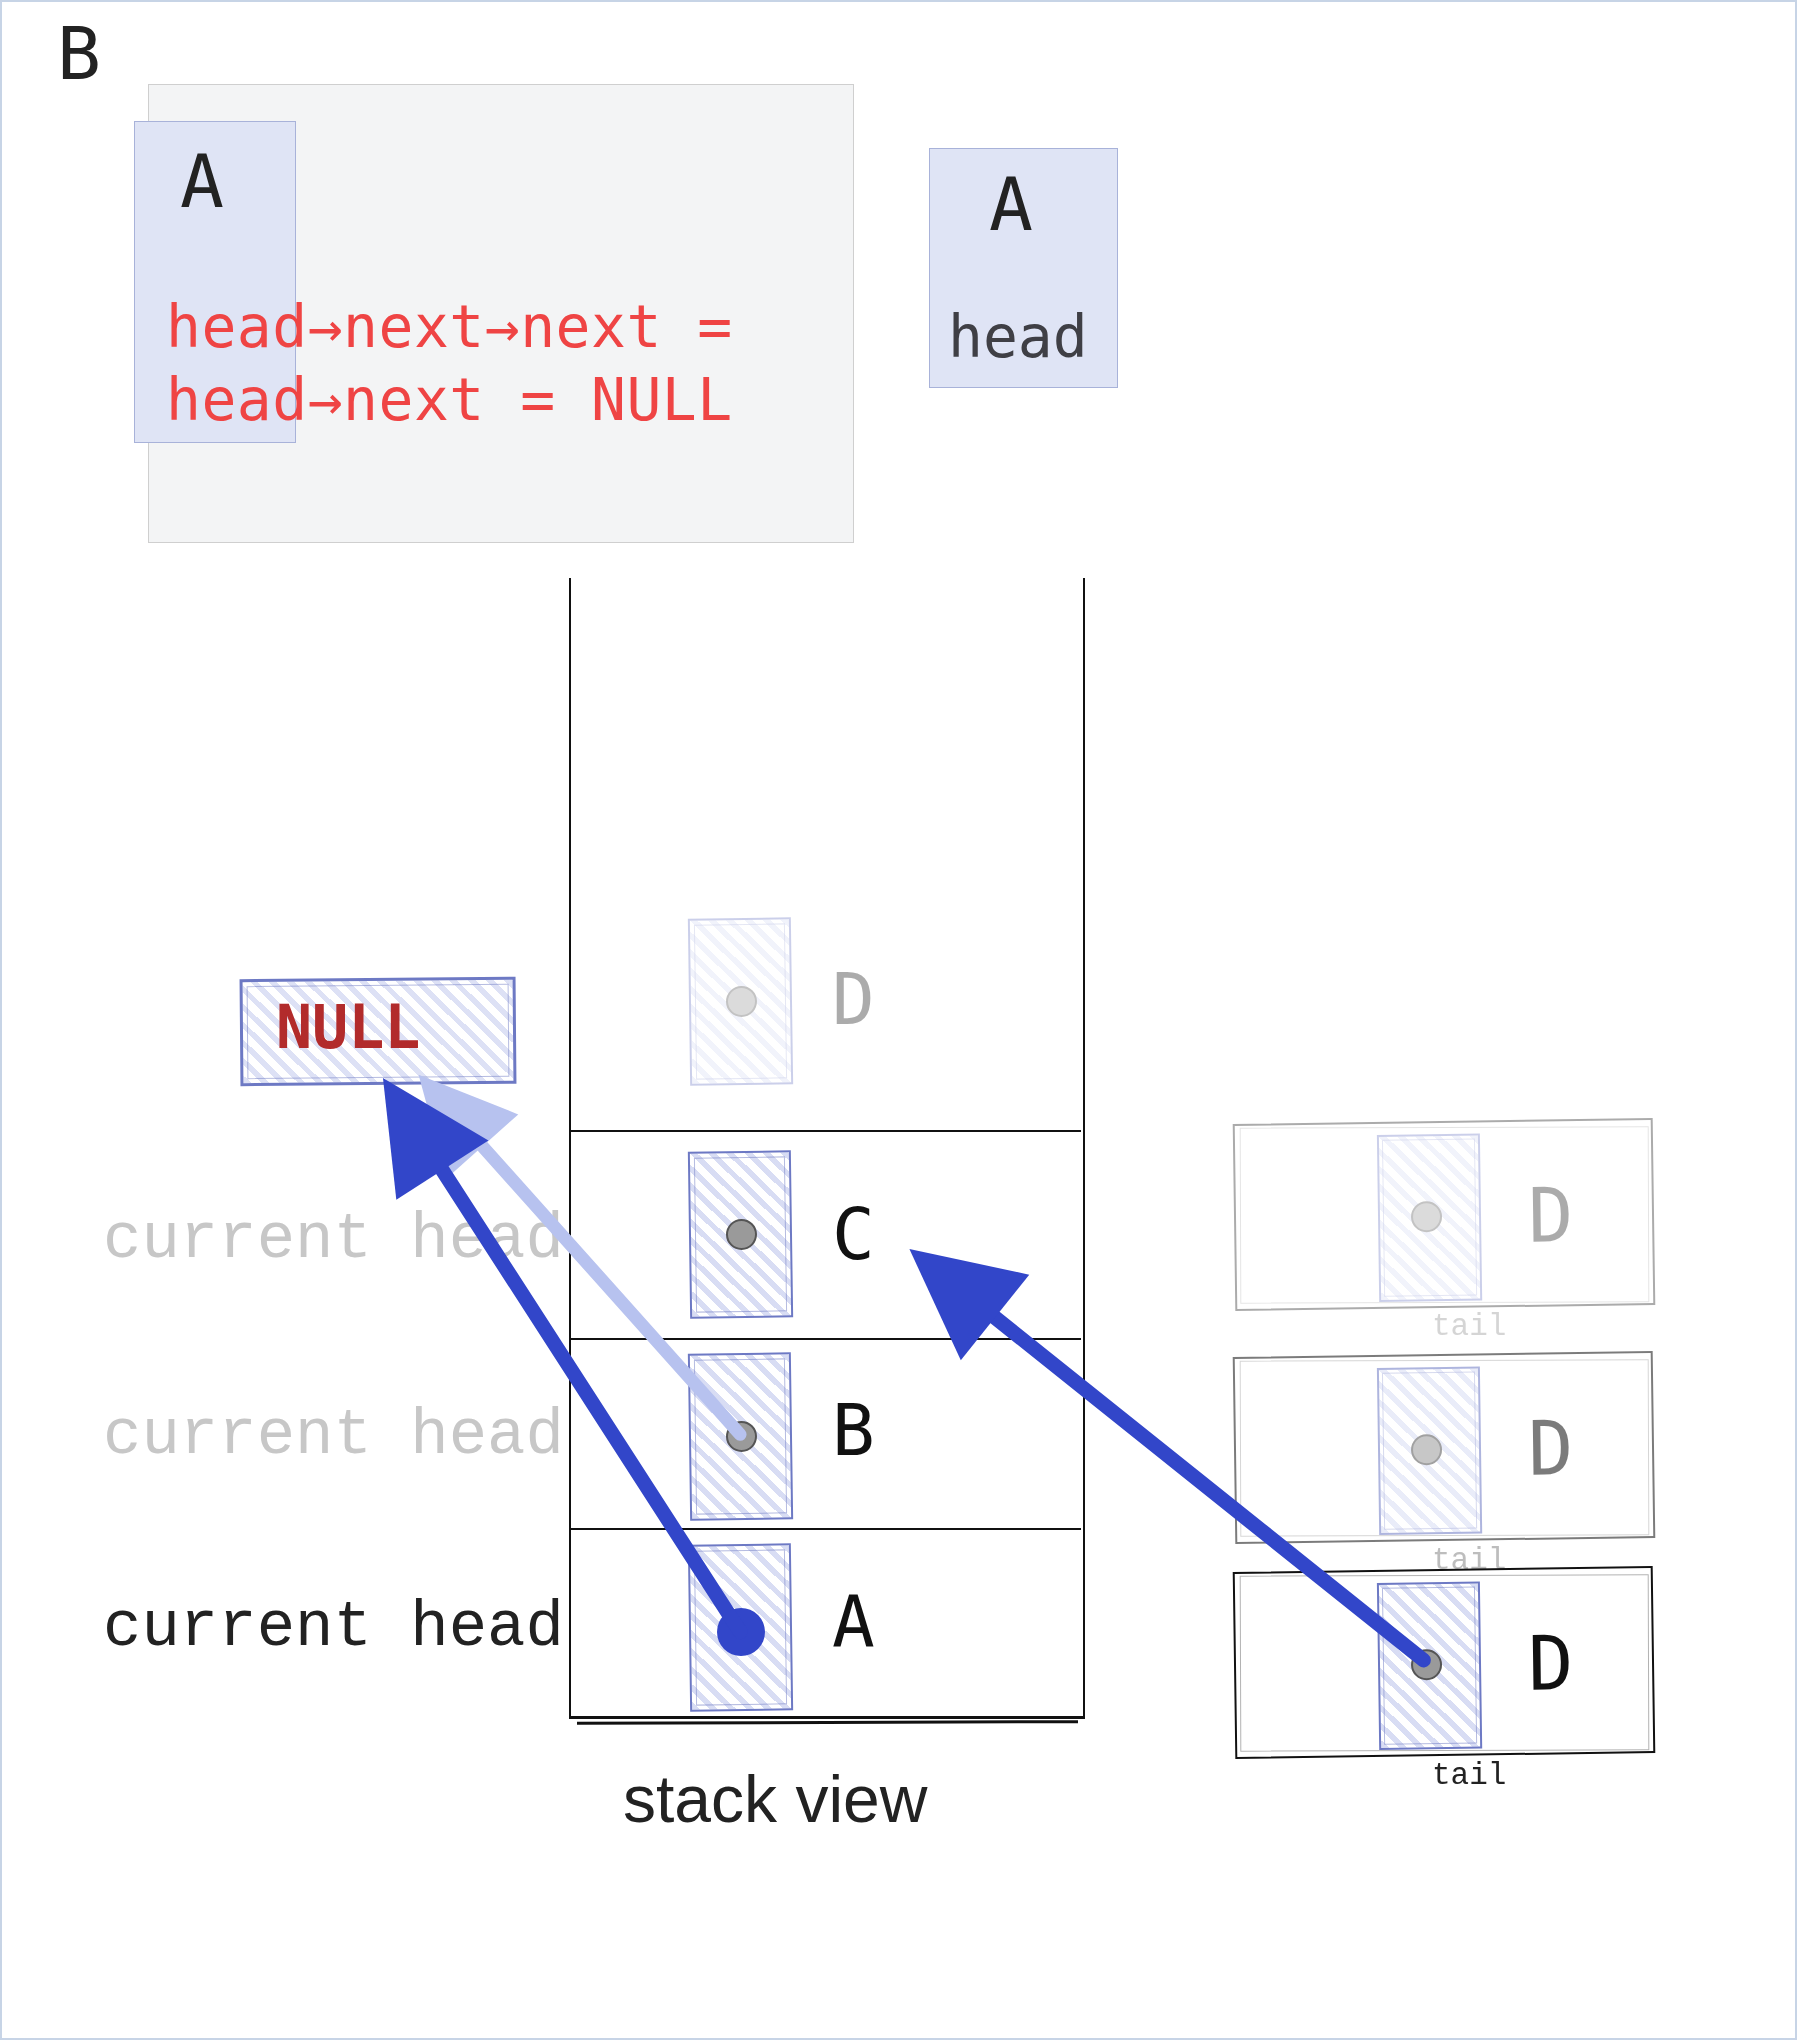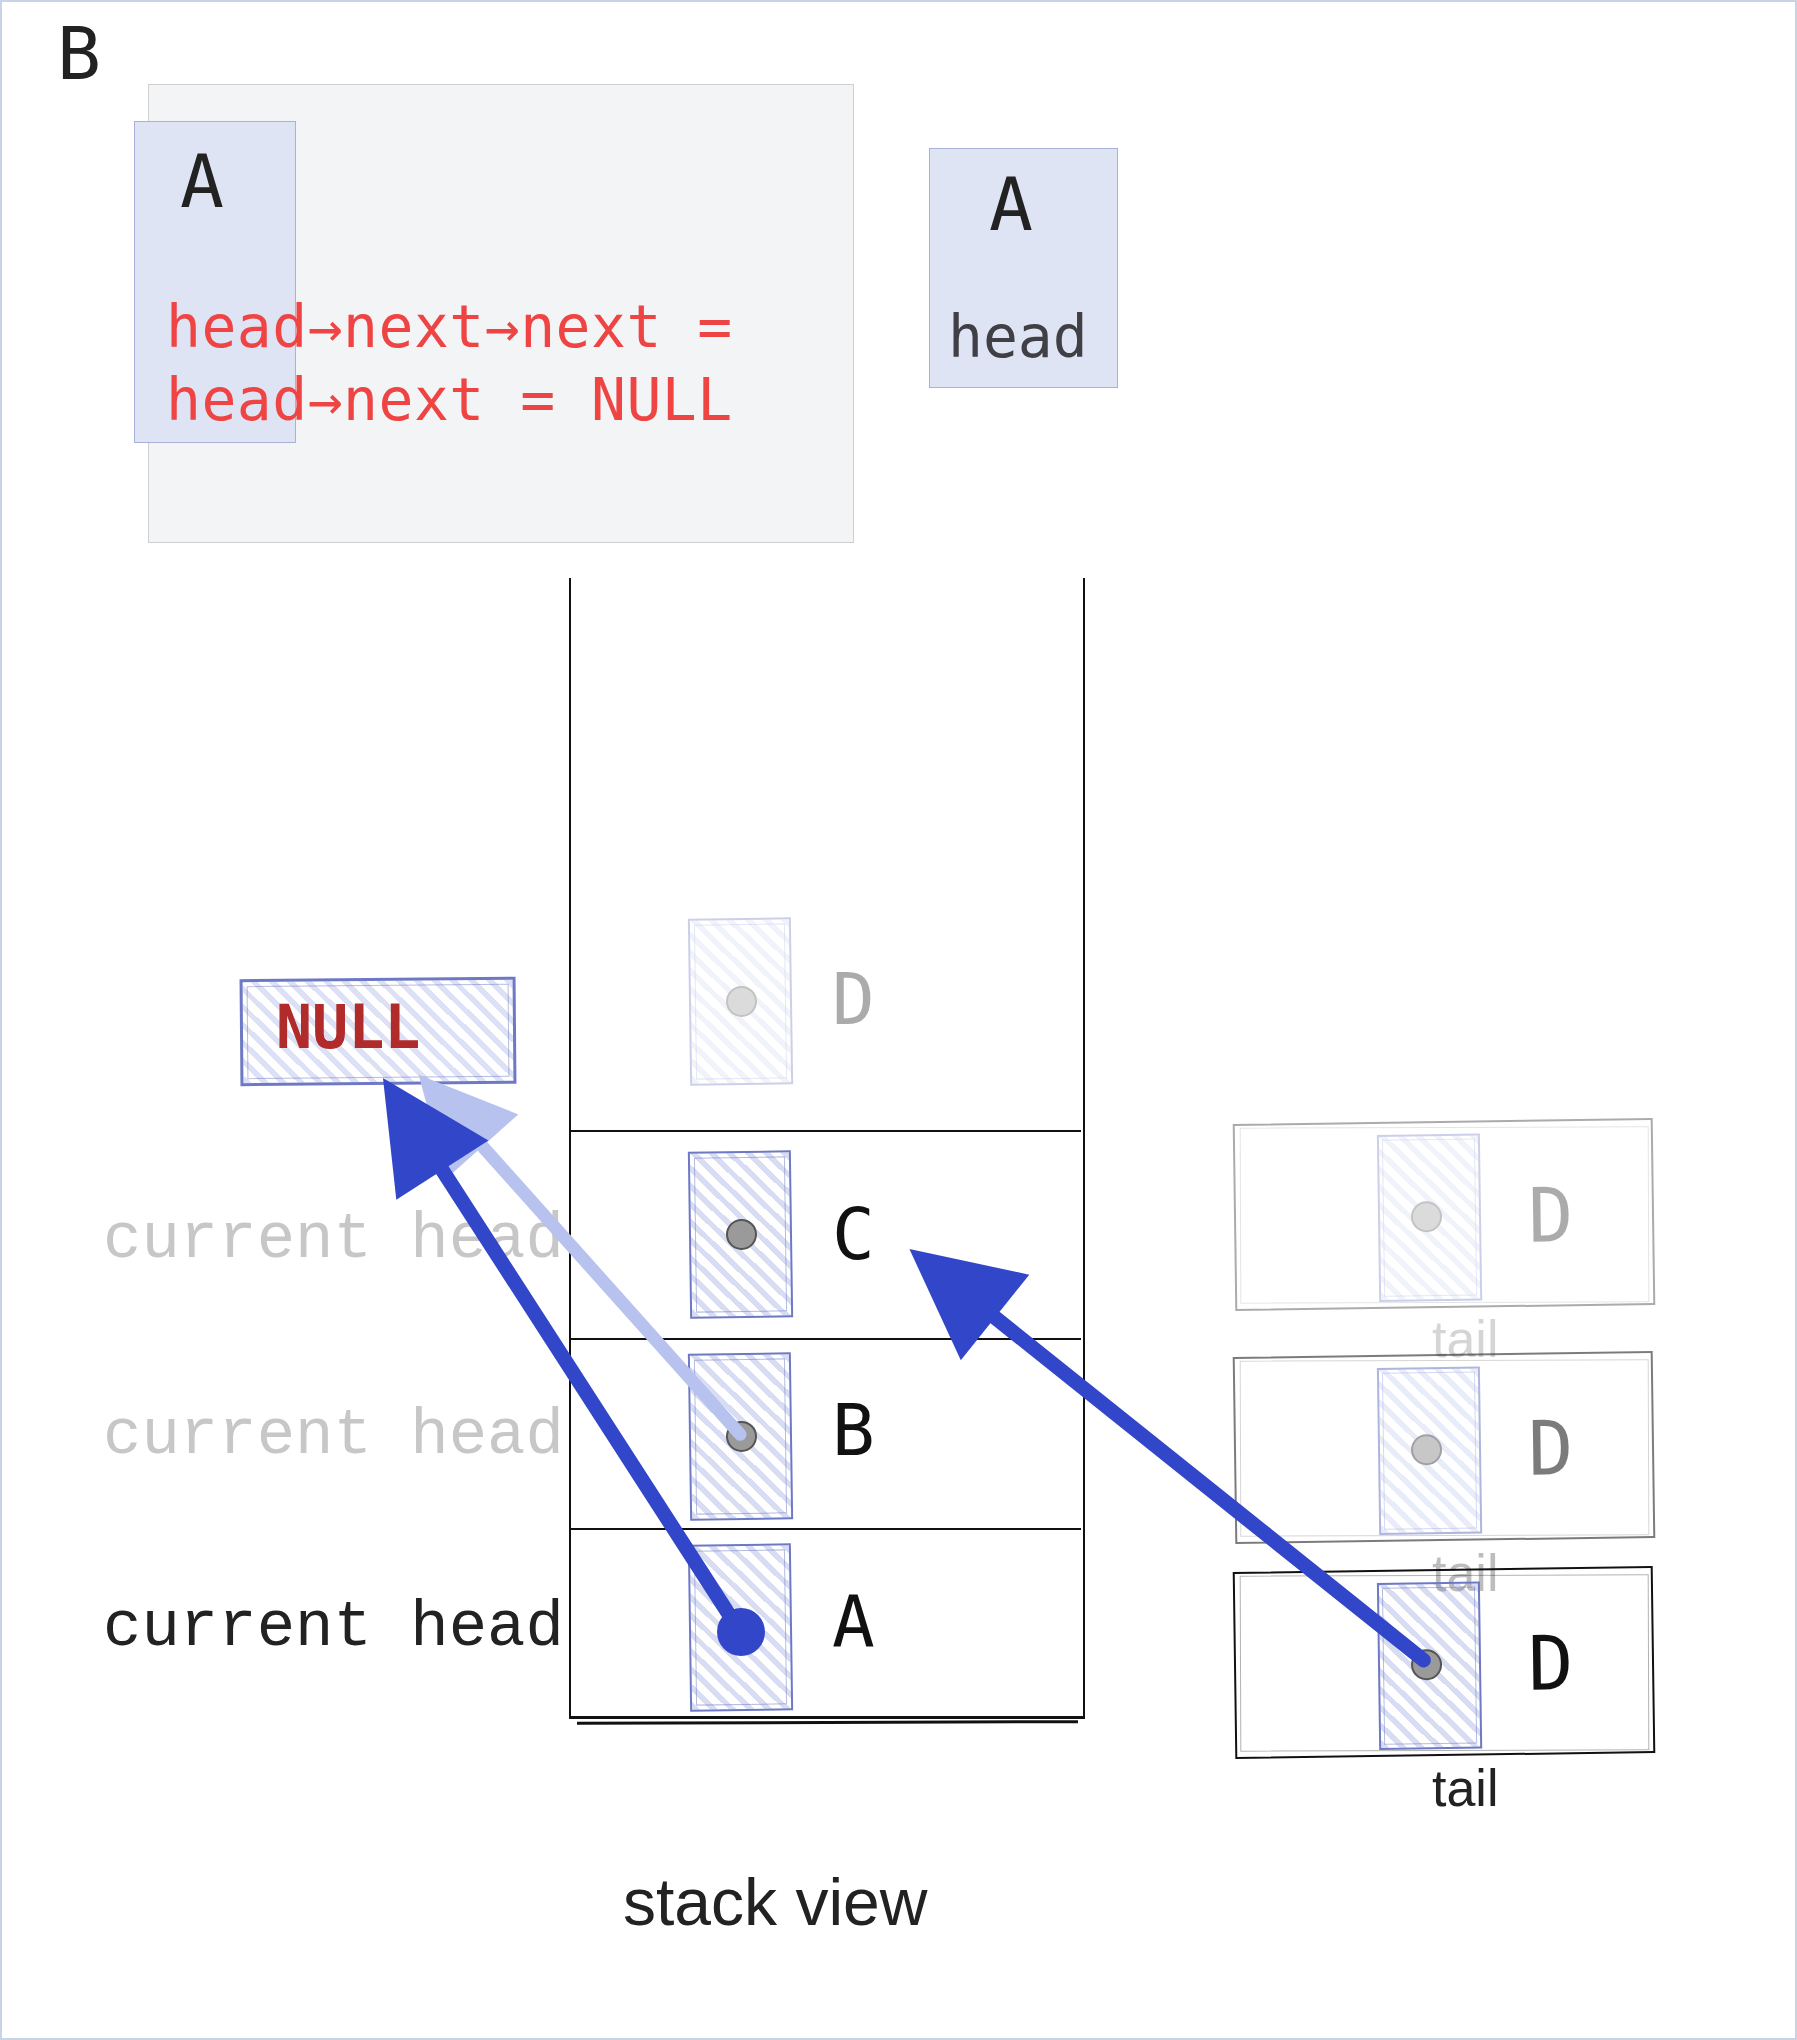--- a/index.html
+++ b/index.html
@@ -246,22 +246,22 @@
   }
   .side-label {
     position: absolute;
     left: 292px;
     top: 50px;
     font-size: 75px;
     color: #111;
   }
   .tail-label {
     position: absolute;
-    font-size: 52px;
-    font-family: Liberation Sans, sans-serif;
+    font-size: 31px;
+    font-family: Liberation Mono, monospace;
     color: #888;
   }
 
   svg.overlay {
     position: absolute;
     left: 0;
     top: 0;
     width: 1797px;
     height: 2040px;
     pointer-events: none;
@@ -313,21 +313,21 @@
 
   <div style="position:absolute; left:715px; top:1606px; width:48px; height:48px; border-radius:50%; background:#3246c9;"></div>
 
   <div class="null-box"></div>
   <div class="null-label">NULL</div>
 
   <div class="head-label" style="left:101px; top:1202px;">current head</div>
   <div class="head-label" style="left:101px; top:1398px;">current head</div>
   <div class="head-label active" style="left:101px; top:1590px;">current head</div>
 
-  <div class="caption" style="left:621px; top:1862px;">stack view</div>
+  <div class="caption" style="left:621px; top:1759px;">stack view</div>
 
   <div class="side-box faded" style="left:1232px; top:1119px;">
     <div class="side-ptr"></div>
     <div class="side-knot"></div>
     <div class="side-label">D</div>
   </div>
   <div class="tail-label faded" style="left:1430px; top:1307px;">tail</div>
 
   <div class="side-box semi-faded" style="left:1232px; top:1352px;">
     <div class="side-ptr"></div>

